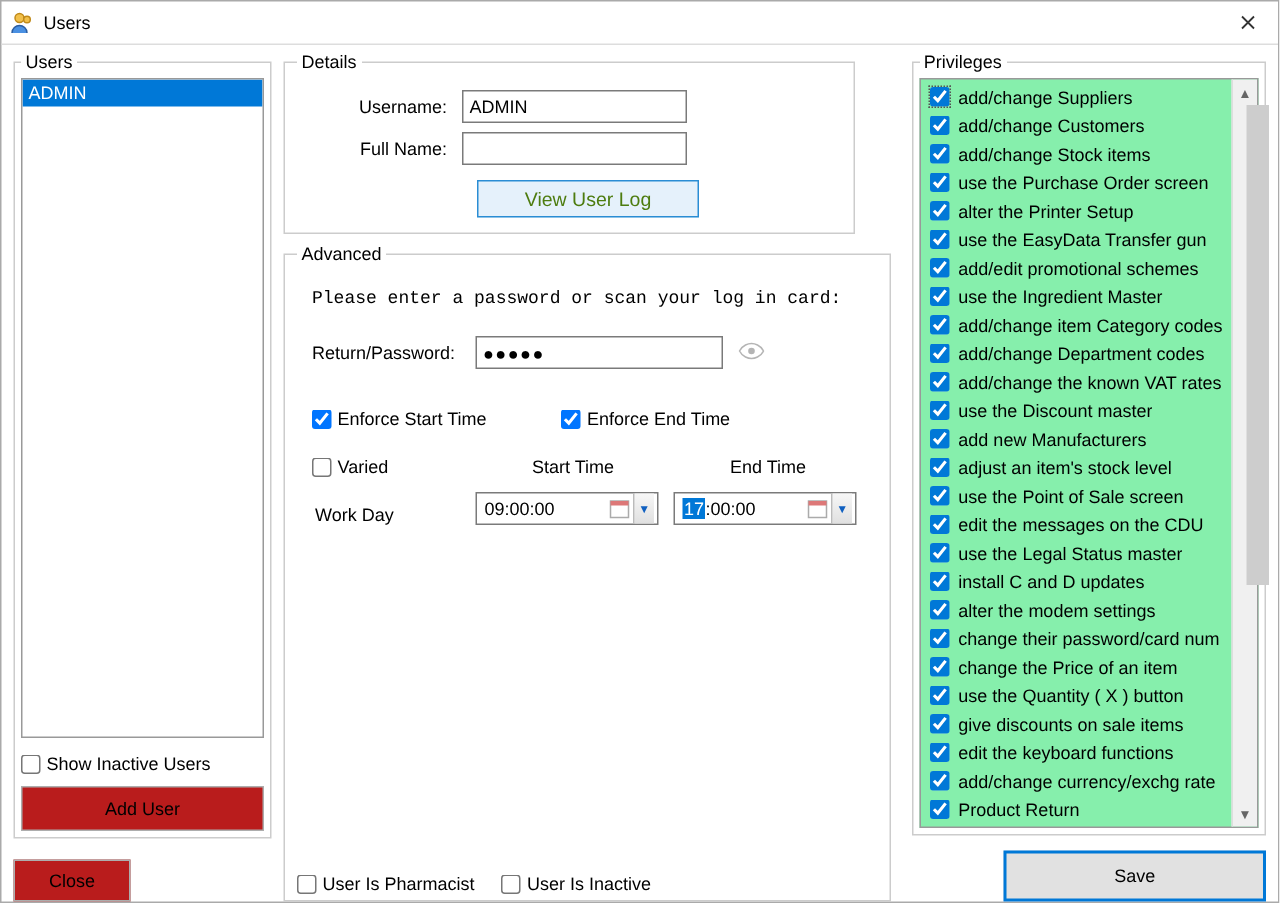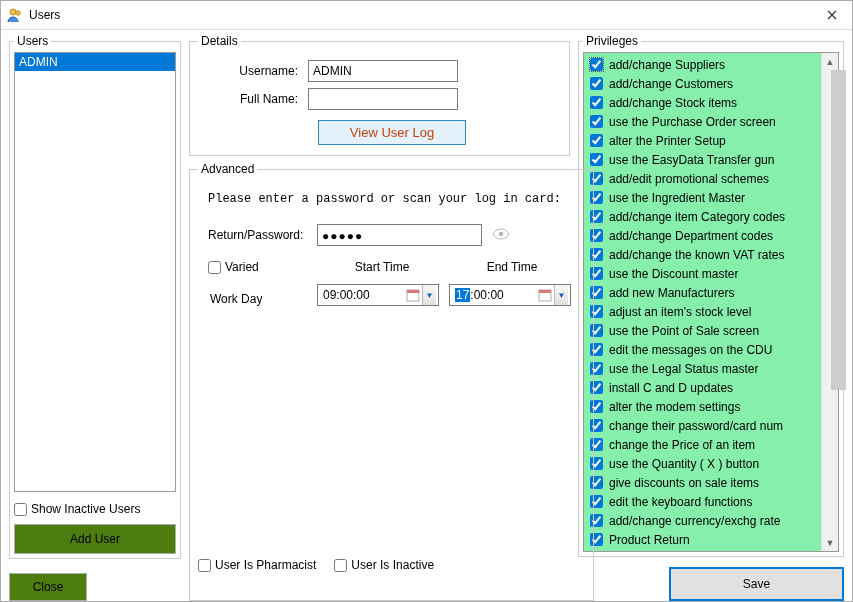--- a/index.html
+++ b/index.html
@@ -72,21 +72,21 @@
     padding: 2px 4px;
     cursor: default;
   }
   .users-list .item.selected {
     background: #0078d7;
     color: #fff;
   }
   .chk-row { display:flex; align-items:center; gap:4px; margin: 4px 0; }
   .chk-row input[type=checkbox] { margin:0; }
   .btn {
-    background: #4d7c0f;
+    background: #b91c1c;
     border: 1px solid #adadad;
     padding: 5px 10px;
     font: inherit;
     cursor: default;
     text-align: center;
   }
   .btn-wide { width: 100%; margin-top: 4px; padding: 7px 0; }
   .btn-close { width: 78px; margin-top: 14px; padding: 6px 0; }
   .btn-save {
     width: 175px;
@@ -115,21 +115,21 @@
     height: 22px;
     padding: 2px 4px;
     font: inherit;
     background: #fff;
   }
   .readonly { background: #fff; color: #000; }
   .btn-viewlog {
     width: 148px;
     padding: 4px 0;
     font-size: 13px;
-    color: #c2410c;
+    color: #4d7c0f;
     background: #e5f1fb;
     border: 1px solid #2a8dd4;
     margin-left: 120px;
     margin-top: 4px;
     margin-bottom: 2px;
   }
 
   .advanced-fs { flex: 1; min-height: 0; position: relative; }
   .adv-inner { padding: 6px 4px; }
   .adv-hint { margin: 4px 0 18px 6px; font-family: Liberation Mono, monospace; }
@@ -161,28 +161,28 @@
   .dtp .arrow {
     width: 14px; height: 20px;
     background: linear-gradient(#f7f7f7,#e0e0e0);
     border-left: 1px solid #bbb;
     display:flex; align-items:center; justify-content:center;
     font-size: 8px; color:#1060c0;
   }
 
   .bottom-checks {
     position: absolute;
-    left: 8px; bottom: 24px;
+    left: 8px; bottom: 0;
     display:flex; gap: 18px;
   }
 
   
   .col-right {
     width: 266px;
-    display:flex; flex-direction:column;
+    display:flex; flex-direction:column;align-items:flex-end;
   }
   .priv-fs {
     flex:1; min-height:0; display:flex; flex-direction:column;
     padding: 4px;
   }
   .priv-box {
     flex:1; min-height:0;
     border: 1px solid #999;
     display:flex;
     background:#86efac;
@@ -285,20 +285,30 @@
             <span class="lbl2">Return/Password:</span>
             <span class="txt" style="width:165px; line-height:18px; letter-spacing:1px;">●●●●●</span>
             <span class="eye">
               <svg viewBox="0 0 18 12">
                   <path d="M1 6c2-4 6-5 8-5s6 1 8 5c-2 4-6 5-8 5S3 10 1 6z" fill="none" stroke="#777"></path>
                   <circle cx="9" cy="6" r="2.2" fill="#777"></circle>
                 </svg>
             </span>
           </div>
 
+          <div style="display:flex; gap:50px; margin:22px 0 0 6px;">
+            <label class="chk-row">
+              <input type="checkbox" id="enforce-start-cb" checked="" style="">
+              <span>Enforce Start Time</span>
+            </label>
+            <label class="chk-row">
+              <input type="checkbox" id="enforce-end-cb" checked="" style="">
+              <span>Enforce End Time</span>
+            </label>
+          </div>
 
           <div class="time-header">
             <div class="col-a">
               <label class="chk-row" style="margin:0">
                 <input type="checkbox" id="varied-cb" style="">
                 <span>Varied</span>
               </label>
             </div>
             <div class="col-b">Start Time</div>
             <div class="col-c">End Time</div>

